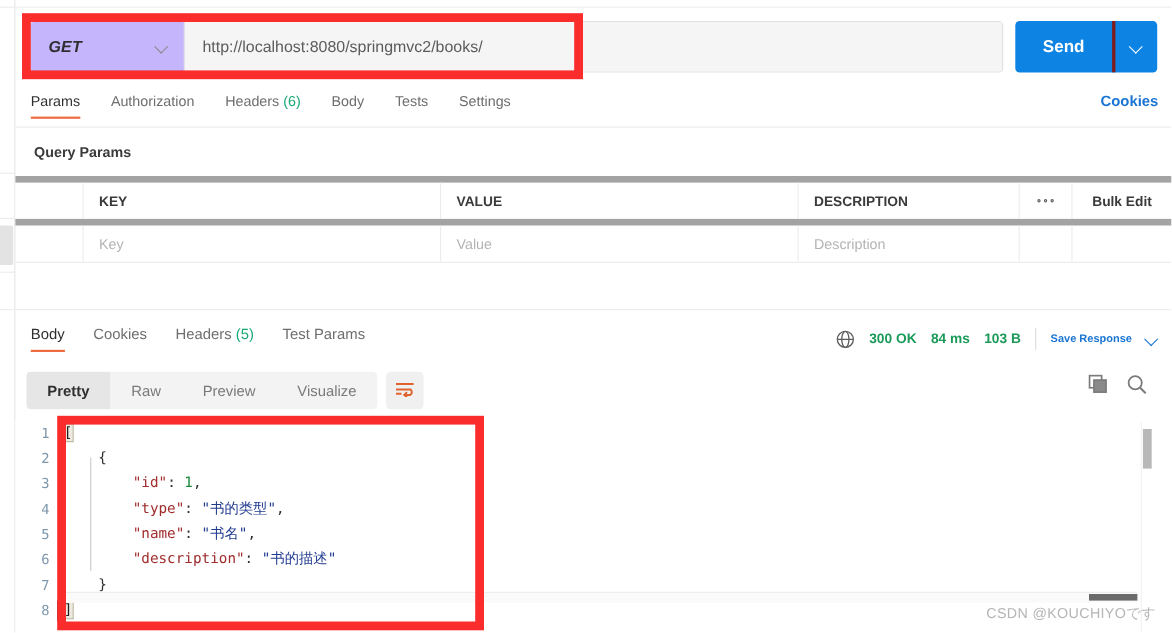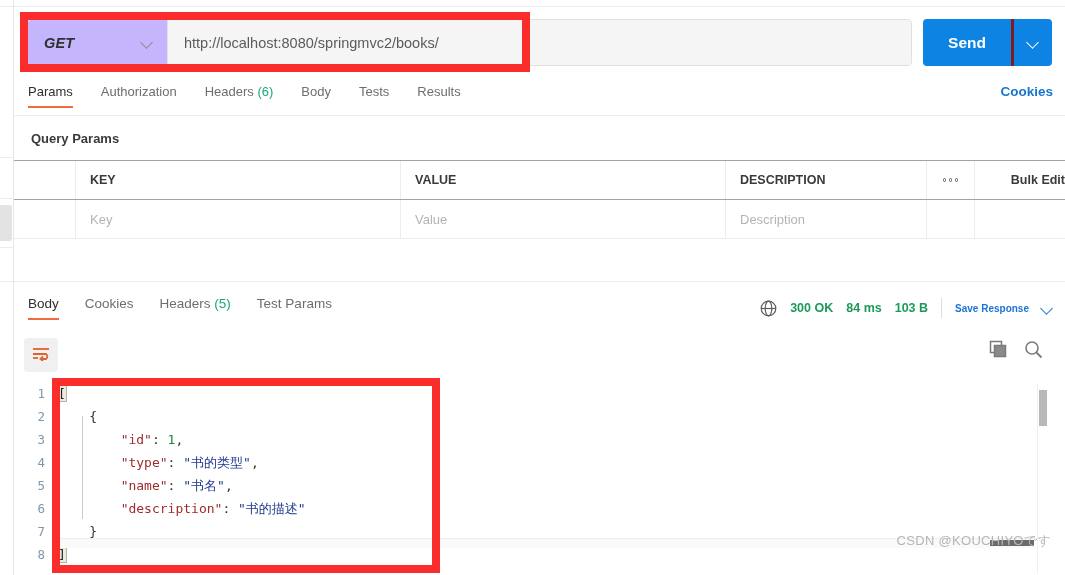--- a/index.html
+++ b/index.html
@@ -73,29 +73,29 @@
   }
   .cnt { color: #19a974; }
   .cookies-link {
     position: absolute; right: 12px; top: 0; font-size: 13.5px; color: #1a75d2; font-weight: 700;
   }
   .tabs-underline { position: absolute; left: 14px; top: 115px; width: 1051px; height: 1px; background: #ececec; }
 
   
   .qp-title { position: absolute; left: 31px; top: 131px; font-size: 13px; font-weight: 700; color: #3a3a3a; }
   .qp-table { position: absolute; left: 14px; top: 160px; width: 1051px; }
-  .qp-head, .qp-row { display: flex; border-top: 1px solid #a3a3a3; }
+  .qp-head, .qp-row { display: flex; border-top: 6px solid #a3a3a3; }
   .qp-head { height: 39px; background: #fff; }
   .qp-row { height: 40px; border-bottom: 1px solid #ececec; }
   .cell-check { width: 62px; border-right: 1px solid #ececec; }
   .cell-key { width: 325px; border-right: 1px solid #ececec; }
   .cell-val { width: 325px; border-right: 1px solid #ececec; }
   .cell-desc { flex: 1; border-right: 1px solid #ececec; }
   .cell-dots { width: 48px; border-right: 1px solid #ececec; display: flex; align-items: center; justify-content: center; }
-  .cell-bulk { width: 90px; display: flex; align-items: center; justify-content: flex-end; }
+  .cell-bulk { width: 90px; display: flex; align-items: center; justify-content: center; }
   .th { display: flex; align-items: center; padding-left: 14px; font-size: 12.5px; font-weight: 700; color: #3a3a3a; height: 100%; }
   .td { display: flex; align-items: center; padding-left: 14px; font-size: 13px; color: #b4b4b4; height: 100%; }
   .dots { display: flex; gap: 2.5px; }
   .dots i { width: 3.5px; height: 3.5px; border: 1px solid #5a5a5a; border-radius: 50%; display: block; }
   .bulk { font-size: 12.5px; font-weight: 700; color: #3a3a3a; }
 
   
   .resp-sep { position: absolute; left: 14px; top: 281px; width: 1051px; height: 1px; background: #ececec; }
 
   
@@ -158,21 +158,21 @@
   .hscroll { position: absolute; left: 56px; top: 538px; width: 978px; height: 10px; background: #fafafa; border-top: 1px solid #ededed; }
   .hscroll-thumb { position: absolute; left: 990px; top: 540px; width: 44px; height: 6px; background: #6b6b6b; }
 
   
   .anno { position: absolute; border: 8px solid #fb2c2c; pointer-events: none; }
   .anno-url { left: 20px; top: 12px; width: 510px; height: 60px; }
   .anno-json { left: 52px; top: 378px; width: 388px; height: 195px; }
 
   
   .watermark {
-    position: absolute; right: 14px; top: 532px;
+    position: absolute; right: 14px; top: 549px;
     font-size: 13px; color: #b6b6b6; font-family: "Liberation Sans", sans-serif;
     letter-spacing: .3px; white-space: nowrap;
   }
 </style>
 </head>
 <body>
 
 <div class="app">
 
   <div class="left-rail">
@@ -201,21 +201,21 @@
       <span class="chev"></span>
     </div>
   </div>
 
   <div class="req-tabs">
     <div class="rtab active"><span>Params</span></div>
     <div class="rtab"><span>Authorization</span></div>
     <div class="rtab"><span>Headers</span> <span class="cnt">(6)</span></div>
     <div class="rtab"><span>Body</span></div>
     <div class="rtab"><span>Tests</span></div>
-    <div class="rtab"><span>Results</span></div>
+    <div class="rtab"><span>Settings</span></div>
     <div class="cookies-link">Cookies</div>
   </div>
   <div class="tabs-underline"></div>
 
   <div class="qp-title">Query Params</div>
 
   <div class="qp-table">
     <div class="qp-head">
       <div class="cell-check"></div>
       <div class="cell-key">
@@ -273,20 +273,26 @@
     </span>
     <span class="st-green">300 OK</span>
     <span class="st-green">84 ms</span>
     <span class="st-green">103 B</span>
     <span class="st-divider"></span>
     <span class="save-resp">Save Response</span>
     <span class="save-caret"></span>
   </div>
 
   <div class="fmt-bar">
+    <div class="pill-group">
+      <div class="pill active">Pretty</div>
+      <div class="pill">Raw</div>
+      <div class="pill">Preview</div>
+      <div class="pill">Visualize</div>
+    </div>
     <div class="wrap-btn">
       <span>
         <svg width="20" height="16" viewBox="0 0 20 16">
           <line x1="2" y1="4" x2="18" y2="4" stroke="#e0622e" stroke-width="1.8"></line>
           <path d="M2 9 H15 a3 3 0 0 1 0 5 H10" fill="none" stroke="#e0622e" stroke-width="1.8"></path>
           <polyline points="12,11.5 9.5,14 12,16" fill="none" stroke="#e0622e" stroke-width="1.8"></polyline>
           <line x1="2" y1="13" x2="7" y2="13" stroke="#e0622e" stroke-width="1.8"></line>
         </svg>
       </span>
     </div>

